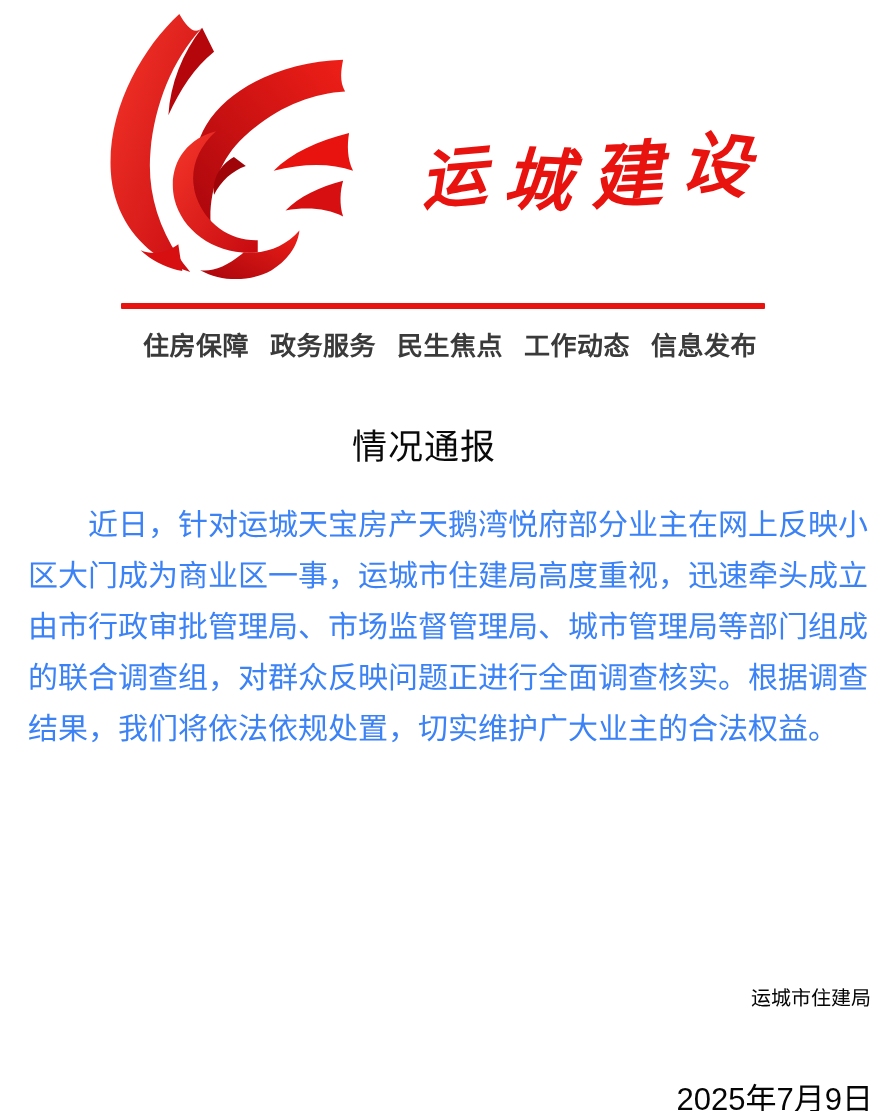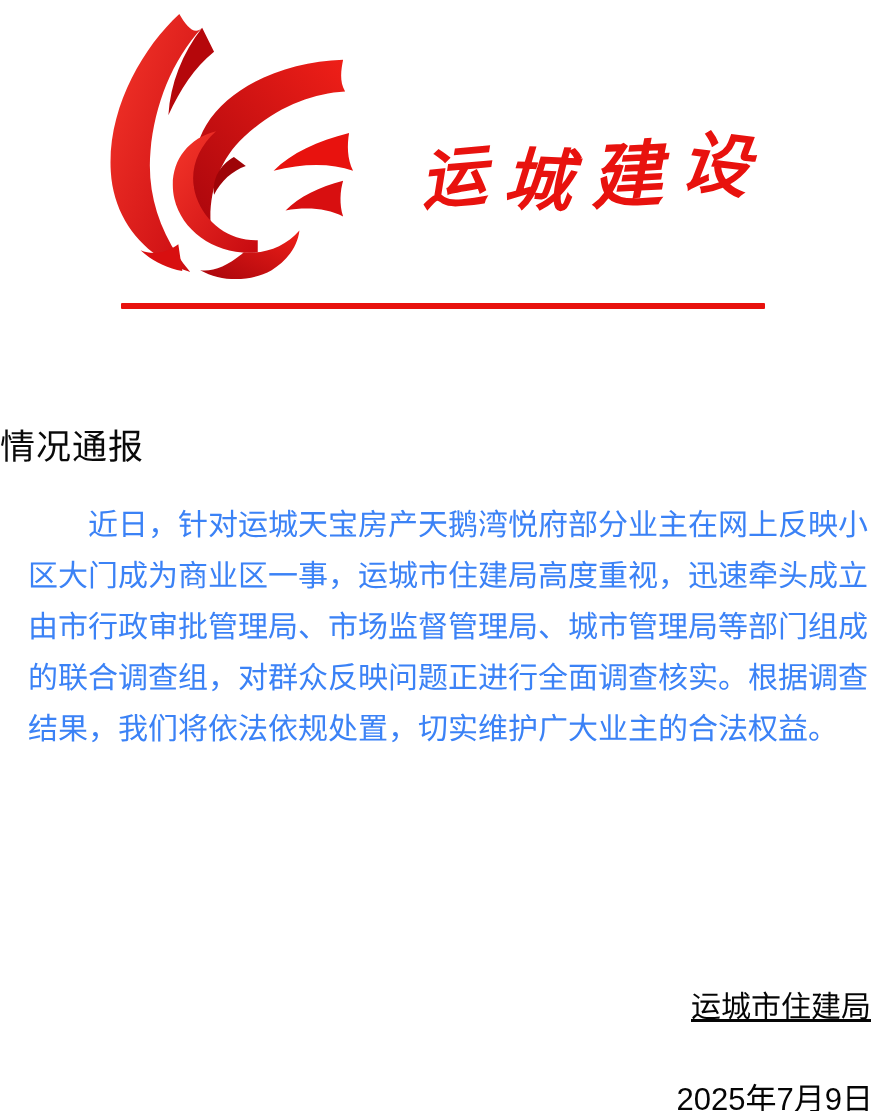--- a/index.html
+++ b/index.html
@@ -69,20 +69,21 @@
     white-space: nowrap;
   }
   nav.site-nav .nav-item { cursor: pointer; }
 
   
   .notice-title {
     position: absolute;
     left: 0;
     top: 418px;
     width: 848px;
+    text-align: center;
     font-size: 35px;
     font-weight: 500;
     color: #0a0a0a;
     letter-spacing: 1px;
   }
   .para {
     position: absolute;
     left: 28px;
     width: 842px;
     font-size: 30px;
@@ -93,24 +94,23 @@
     text-align: justify;
     letter-spacing: 0;
   }
   .para-1 { top: 499px; }
   .para-2 { top: 777px; }
 
   .signature {
     position: absolute;
     right: 25px;
     top: 982px;
-    font-size: 30px;
+    font-size: 20px;
     color: #050505;
     text-align: right;
-    text-decoration: underline;
   }
   .issue-date {
     position: absolute;
     right: 23px;
     top: 1037px;
     font-size: 31px;
     color: #050505;
     text-align: left;
     margin-top: 37px;
   }
@@ -152,20 +152,27 @@
 
   <div class="brand">
     <span class="ch">运</span>
     <span class="ch">城</span>
     <span class="ch">建</span>
     <span class="ch">设</span>
   </div>
 
   <div class="divider"></div>
 
+  <nav class="site-nav">
+    <span class="nav-item">住房保障</span>
+    <span class="nav-item">政务服务</span>
+    <span class="nav-item">民生焦点</span>
+    <span class="nav-item">工作动态</span>
+    <span class="nav-item">信息发布</span>
+  </nav>
 
   <h1 class="notice-title">情况通报</h1>
 
   <p class="para para-1">近日，针对运城天宝房产天鹅湾悦府部分业主在网上反映小
 区大门成为商业区一事，运城市住建局高度重视，迅速牵头成立
 由市行政审批管理局、市场监督管理局、城市管理局等部门组成
 的联合调查组，对群众反映问题正进行全面调查核实。根据调查
 结果，我们将依法依规处置，切实维护广大业主的合法权益。</p>
 
   <div class="signature">运城市住建局</div>

